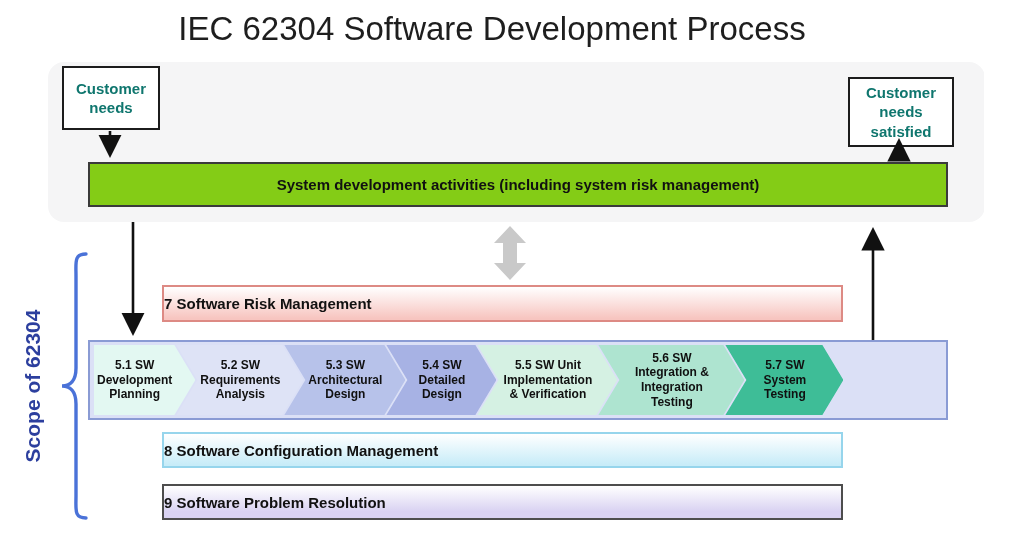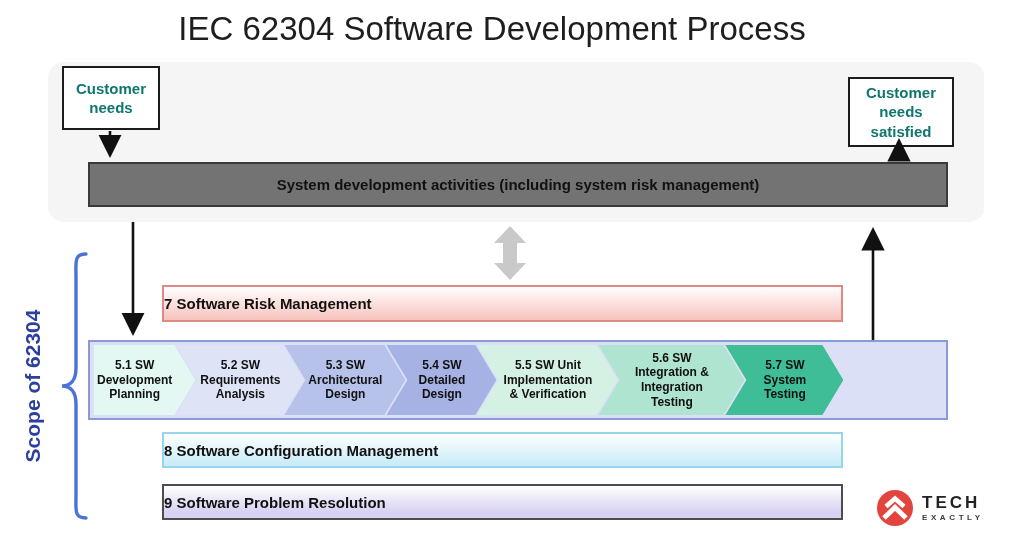--- a/index.html
+++ b/index.html
@@ -13,21 +13,21 @@
   .gray-panel { position:absolute; left:48px; top:62px; width:937px; height:160px;
                 background:#f5f5f6; border-radius:16px; }
 
   .needs-box { position:absolute; background:#fff; border:2px solid #1c1c1c;
                display:flex; align-items:center; justify-content:center; text-align:center;
                font-size:15px; font-weight:600; color:#0f766e; line-height:1.3; padding:2px; }
   #needs-left  { left:62px;  top:66px; width:98px;  height:64px; }
   #needs-right { left:848px; top:65px; width:106px; height:70px;margin-top:12px; }
 
   .sys-bar { position:absolute; left:88px; top:162px; width:860px; height:45px;
-             background:#737373; border:2px solid #3a3a3a;
+             background:#84cc16; border:2px solid #3a3a3a;
              display:flex; align-items:center; justify-content:center;
              font-size:15px; font-weight:600; color:#111; }
 
   .hbar { position:absolute; left:162px; width:681px;
           display:flex; align-items:center; 
           font-size:15px; font-weight:700; color:#111;
           background:linear-gradient(180deg, rgba(255,255,255,0.85) 0%, var(--fill) 95%); }
   #risk-bar    { top:285px; height:37px; border:2px solid #dd8a84; }
   #config-bar  { top:432px; height:36px; border:2px solid #96d5ec; }
   #problem-bar { top:484px; height:36px; border:2px solid #4d4d4d;
@@ -133,25 +133,14 @@
   </div>
 
   <div id="config-bar" class="hbar" style="--fill: #c8ecf8; border-color: rgb(150, 213, 236);">
     <span>8 Software Configuration Management</span>
   </div>
 
   <div id="problem-bar" class="hbar" style="--fill: #d9d2f2; border-color: rgb(77, 77, 77);">
     <span>9 Software Problem Resolution</span>
   </div>
 
-  <div class="logo">
-    <svg width="38" height="38" viewBox="0 0 38 38">
-      <circle cx="19" cy="19" r="18" style="fill: rgb(226, 69, 62);"></circle>
-      <path d="M10 17.5 L19 9.5 L28 17.5" fill="none" stroke="#fff" stroke-width="4.6"></path>
-      <path d="M8 29 L19 18.5 L30 29" fill="none" stroke="#fff" stroke-width="5"></path>
-    </svg>
-    <div class="logo-text">
-      <div class="logo-name">TECH</div>
-      <div class="logo-sub">EXACTLY</div>
-    </div>
-  </div>
 
 </div>
 
 </body></html>

